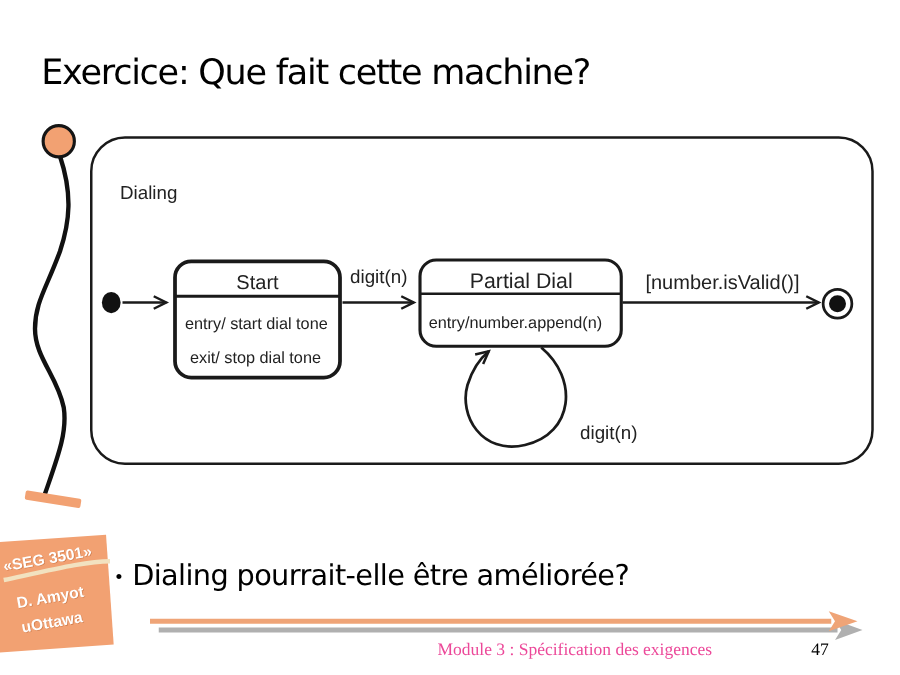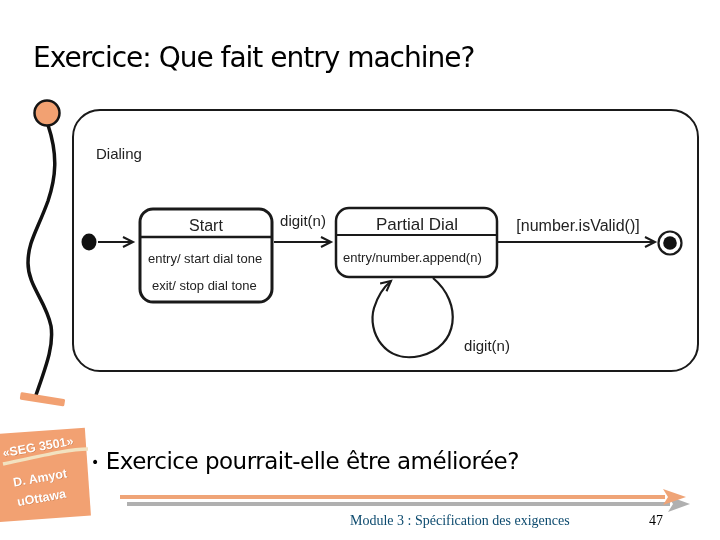--- a/index.html
+++ b/index.html
@@ -15,21 +15,21 @@
   }
   .bullet-line{
     position:absolute;left:91px;top:448px;
     font-family:"DejaVu Sans",sans-serif;
     font-size:23px;letter-spacing:-0.5px;color:#000;white-space:nowrap;
     display:flex;align-items:center;
   }
   .bullet-line .glyph{font-size:14px;margin-right:7px;position:relative;top:1px;}
   .footer-module{
     position:absolute;left:350px;top:513px;
-    font-family:"Liberation Serif",serif;font-size:14px;color:#0c4a6e;white-space:nowrap;
+    font-family:"Liberation Serif",serif;font-size:14px;color:#ec4899;white-space:nowrap;
   }
   .page-number{
     position:absolute;left:649px;top:513px;
     font-family:"Liberation Serif",serif;font-size:14px;color:#000000;
   }
   
   .badge{
     position:absolute;left:-8px;top:431px;width:96px;height:88px;
     background:var(--accent,#F2A172);
     transform:rotate(-4deg);
@@ -108,21 +108,21 @@
   </g>
 
   <g>
     <line x1="127" y1="504" x2="670" y2="504" stroke="var(--arrow_gray,#B0B0B0)" stroke-width="4"></line>
     <polygon points="668,496 690,504 668,512 673,504" fill="var(--arrow_gray,#B0B0B0)"></polygon>
     <line x1="120" y1="497" x2="665" y2="497" stroke="var(--arrow_orange,#EFA477)" stroke-width="4"></line>
     <polygon points="663,489 686,497 663,505 668,497" fill="var(--arrow_orange,#EFA477)"></polygon>
   </g>
 </svg>
 
-<div class="slide-title title-layer">Exercice: Que fait entry machine?</div>
+<div class="slide-title title-layer">Exercice: Que fait cette machine?</div>
 
 <div class="bullet-line title-layer">
   <span class="glyph">•</span>
-  <span>Exercice pourrait-elle être améliorée?</span>
+  <span>Dialing pourrait-elle être améliorée?</span>
 </div>
 
 <div class="footer-module">Module 3 : Spécification des exigences</div>
 <div class="page-number">47</div>
 
 </body></html>

